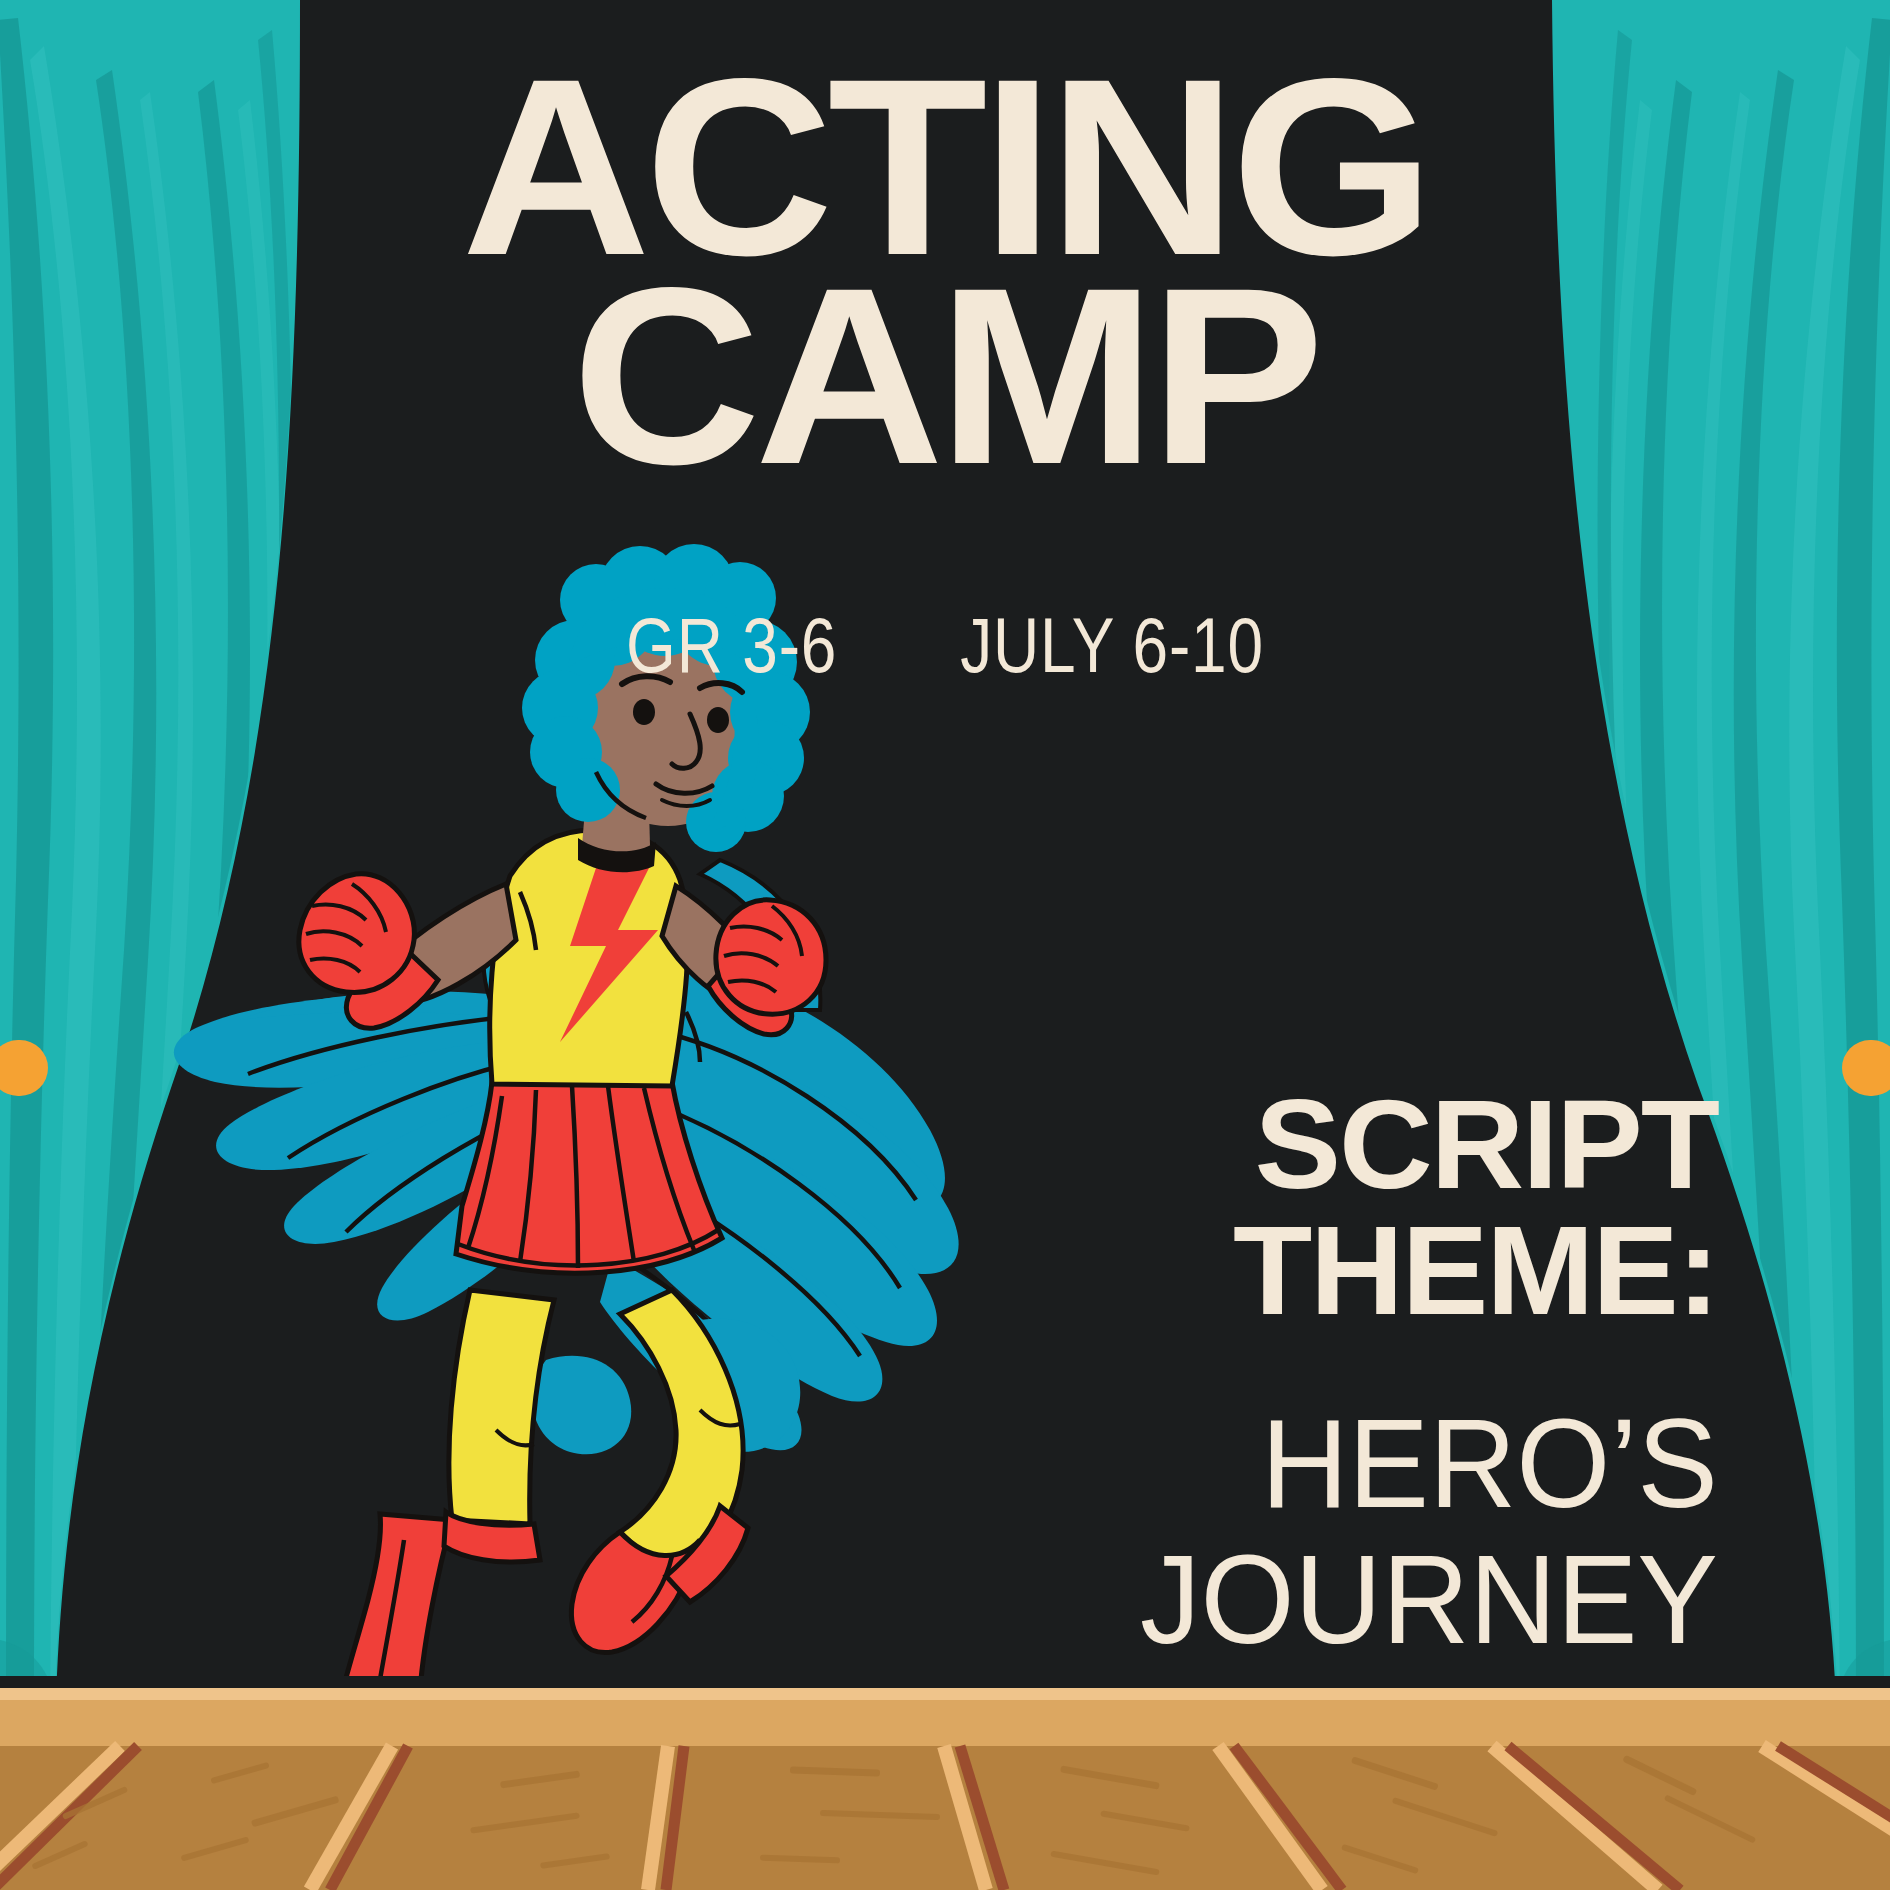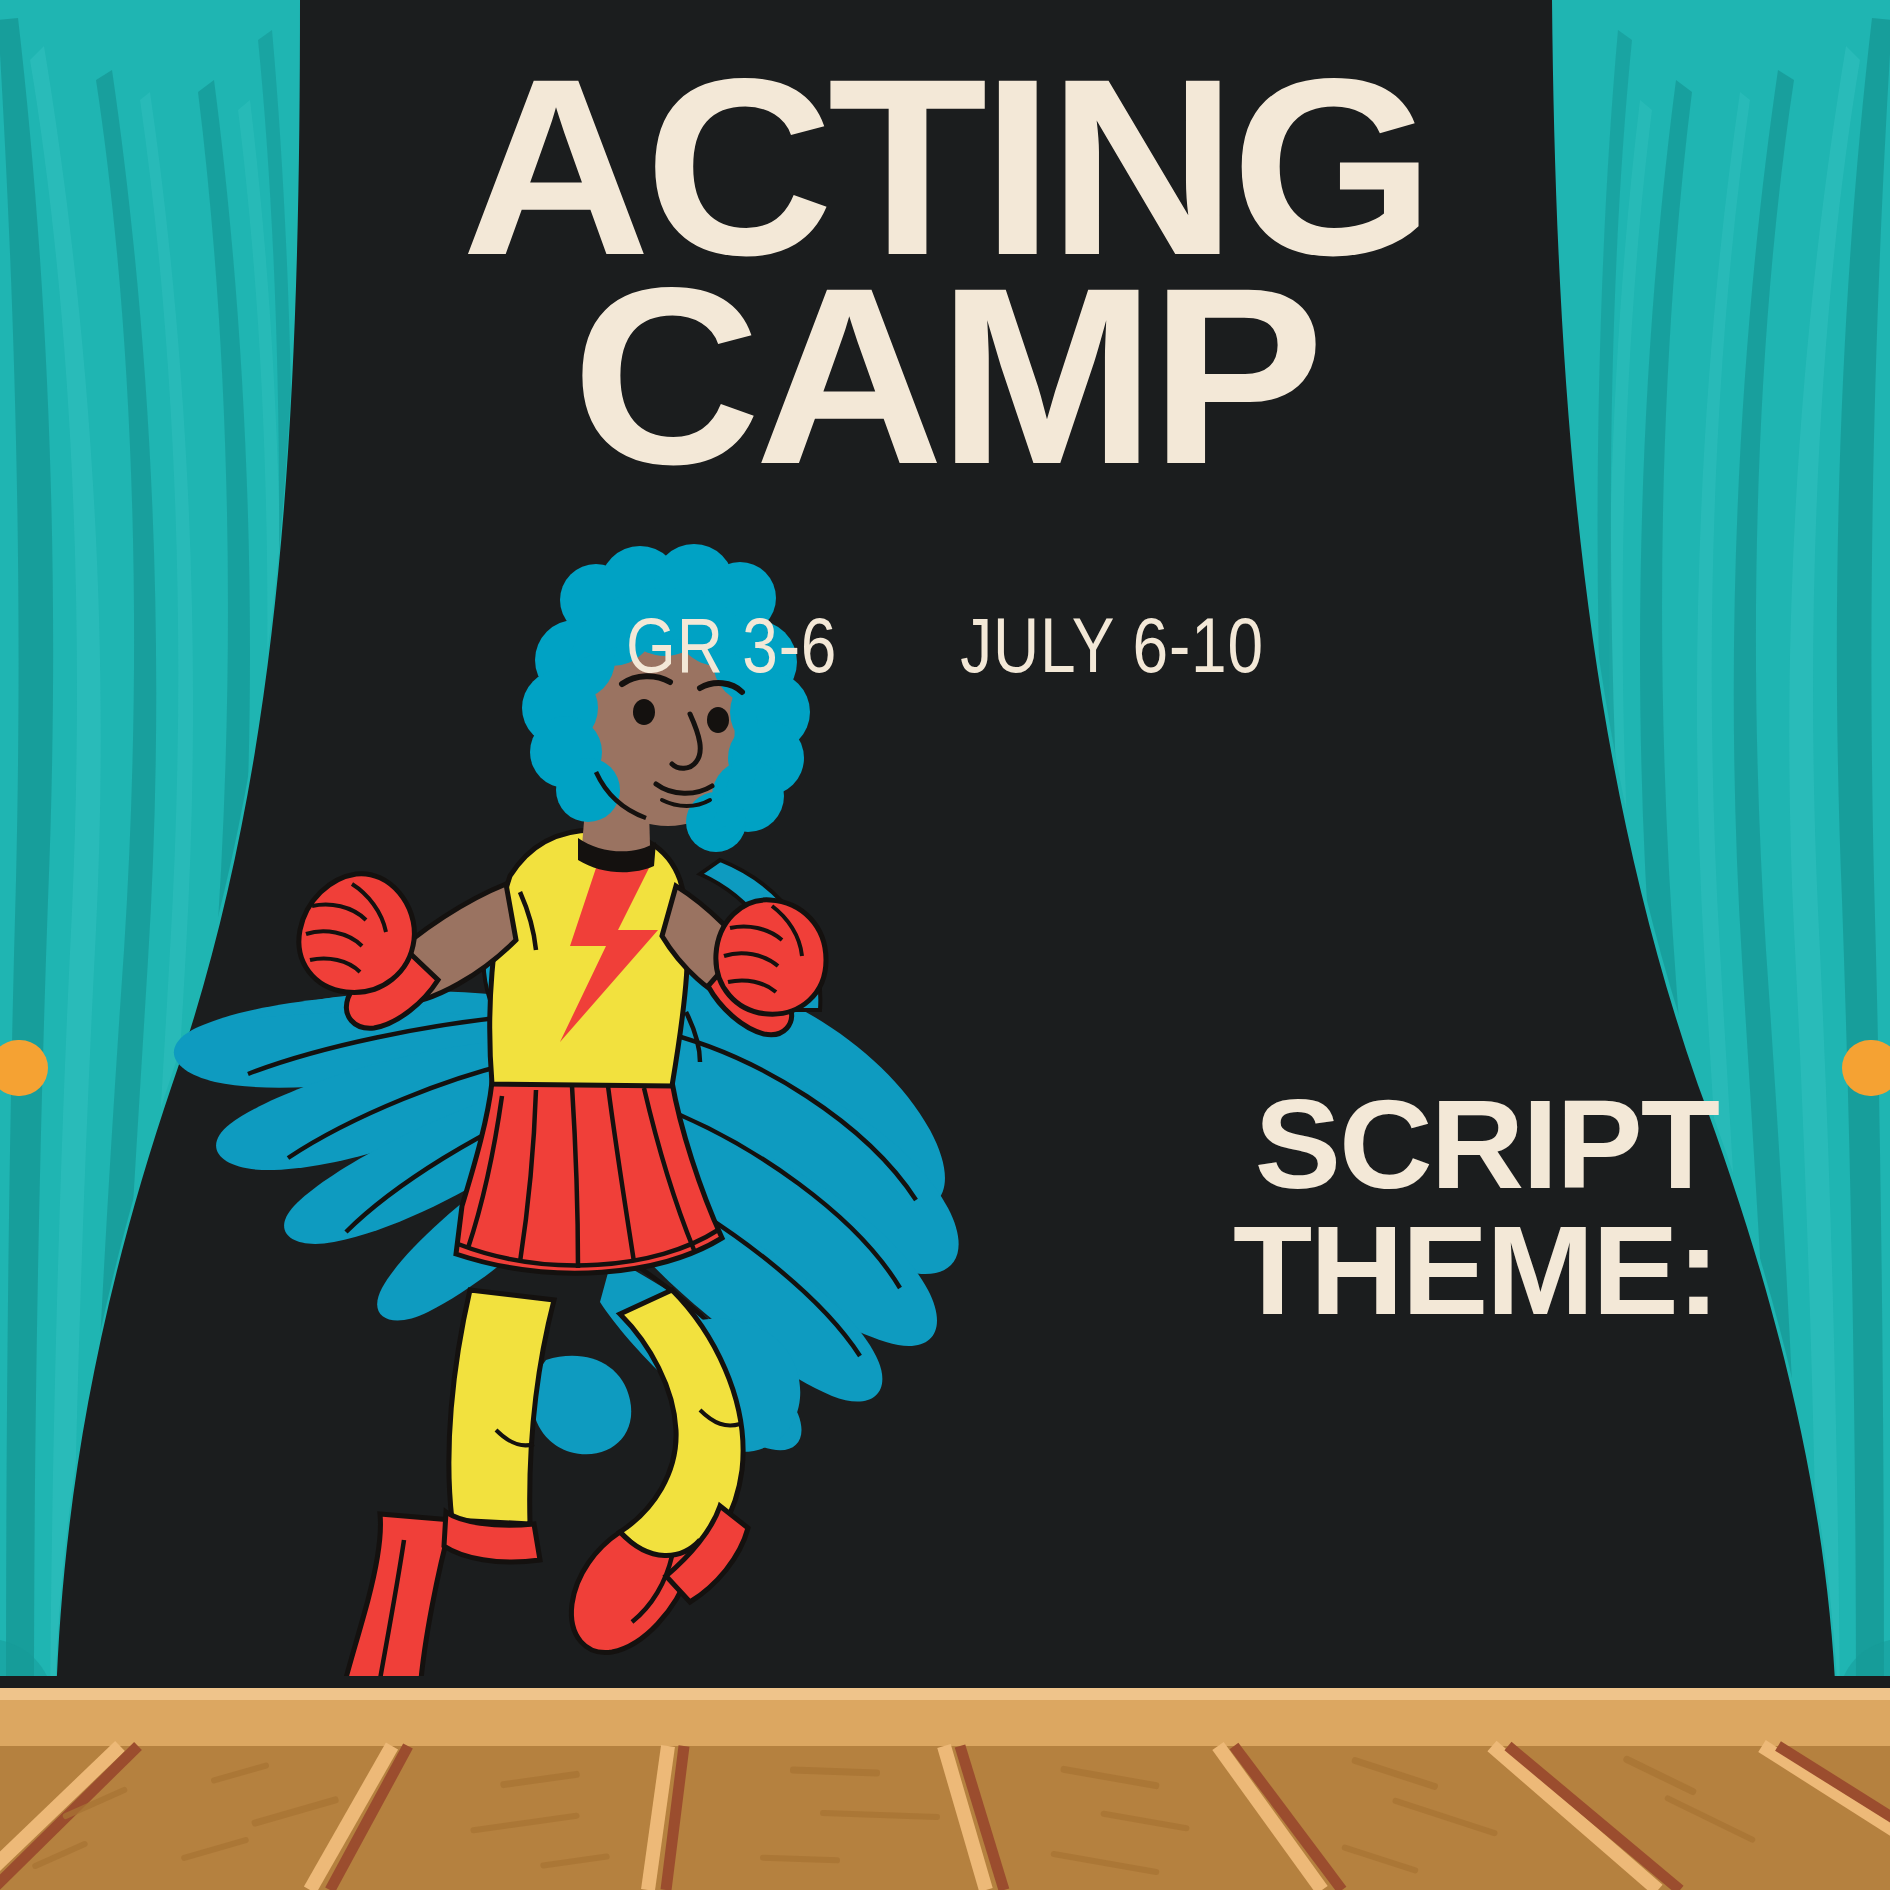--- a/index.html
+++ b/index.html
@@ -311,16 +311,20 @@
     </div>
 
     <div id="meta-row">
       <span>GR 3-6</span>
       <span>JULY 6-10</span>
     </div>
 
     <div id="theme-block">
       <div class="theme-head">SCRIPT</div>
       <div class="theme-head">THEME:</div>
+      <div id="theme-sub-wrap">
+        <div class="theme-sub">HERO’S</div>
+        <div class="theme-sub">JOURNEY</div>
+      </div>
     </div>
 
   </div>
 </div>
 
 </body></html>

